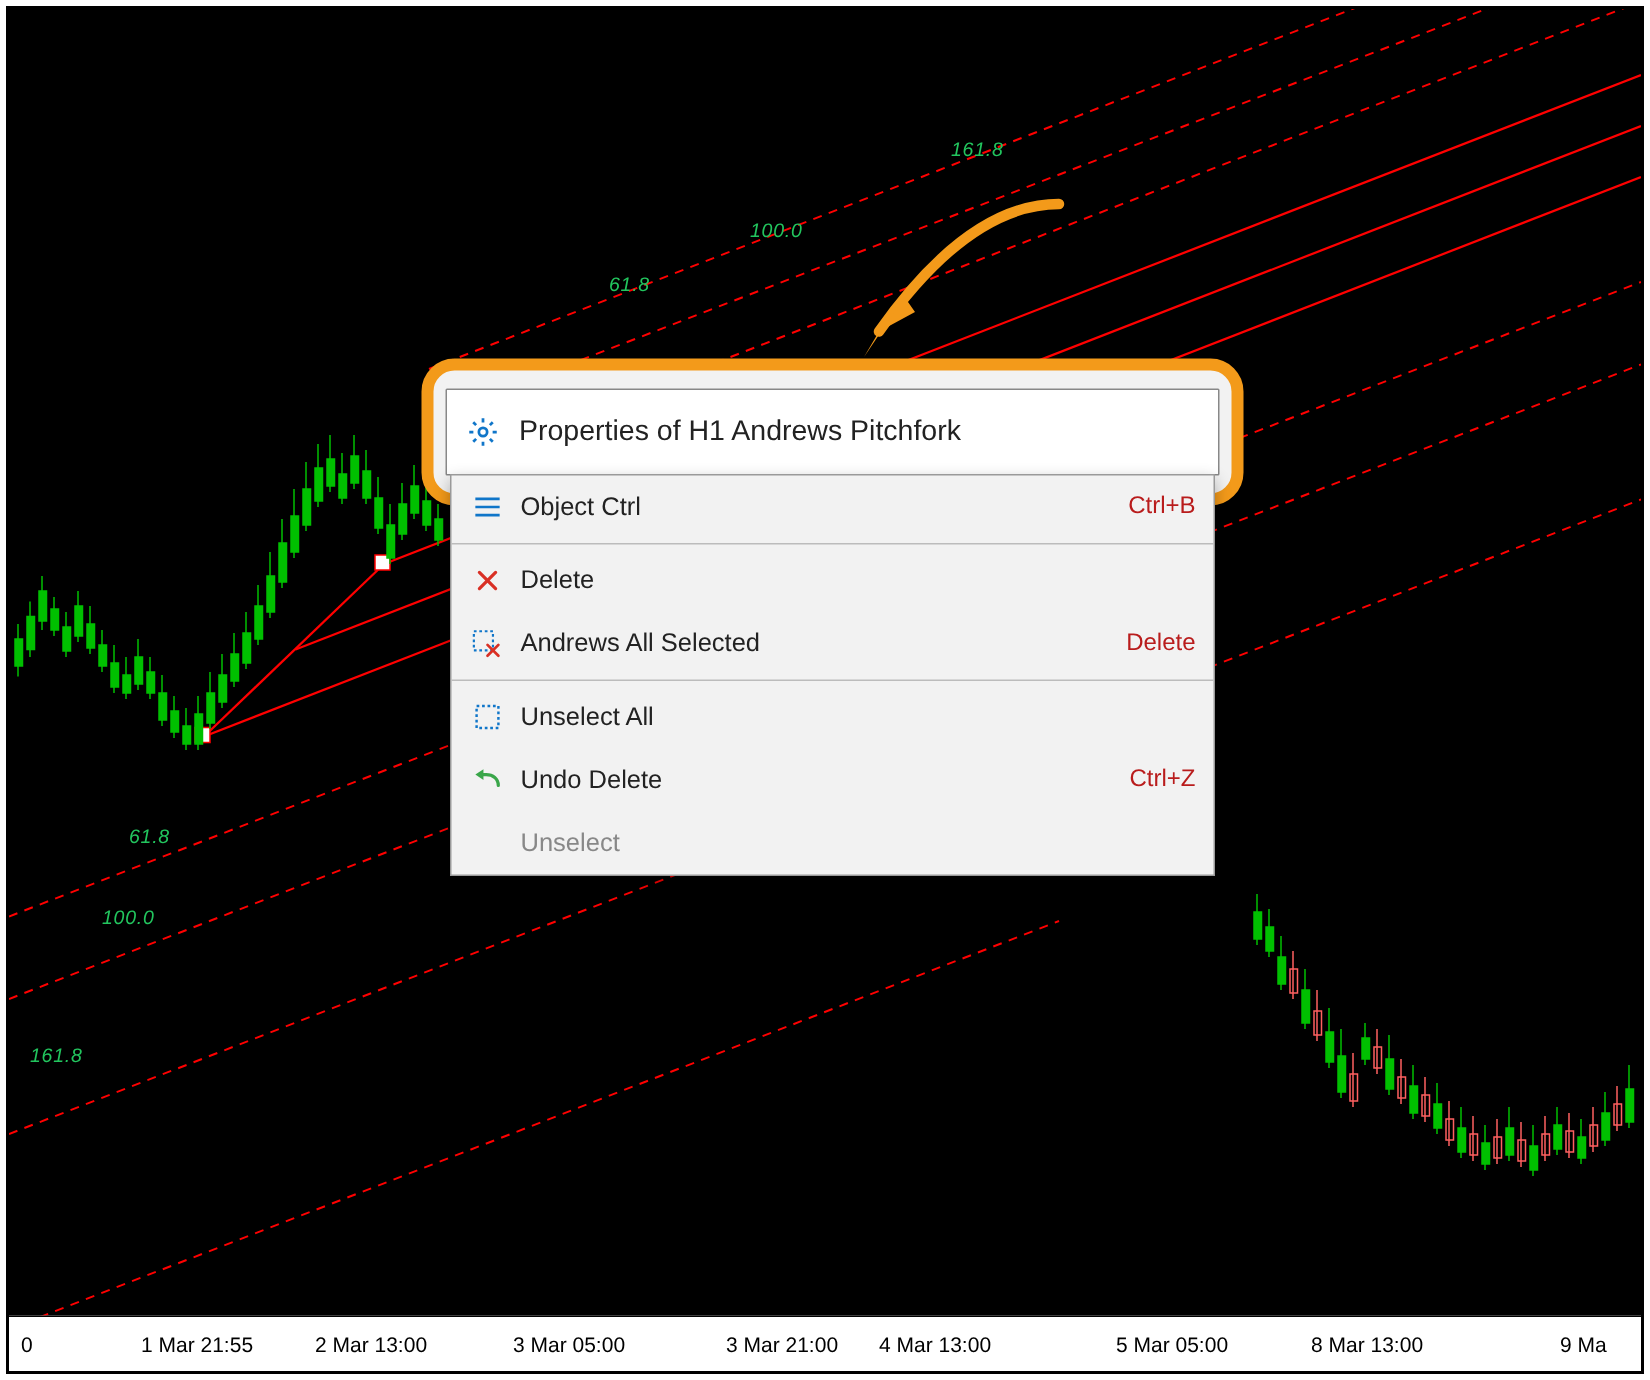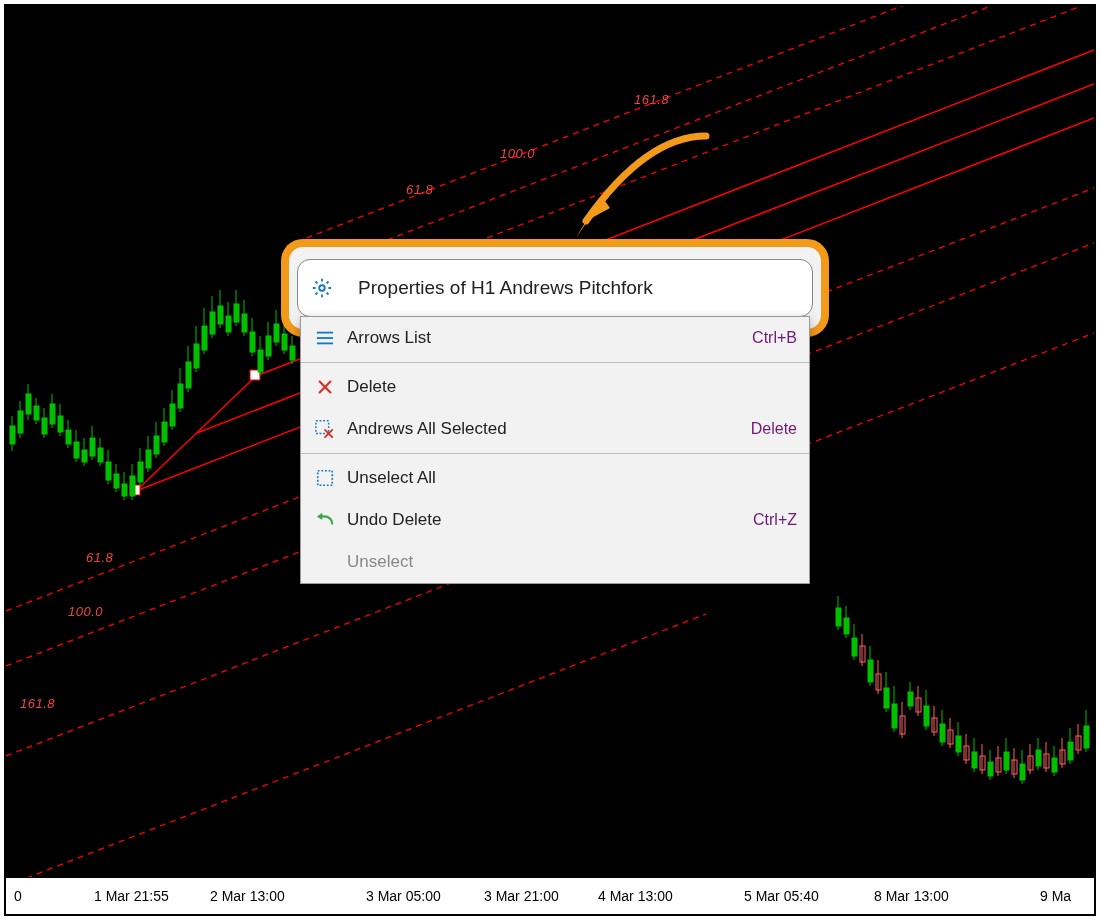--- a/index.html
+++ b/index.html
@@ -44,21 +44,21 @@
     font-family: Arial, sans-serif;
   }
   .axis-tick {
     position: absolute;
     bottom: 10px;
     white-space: nowrap;
   }
   .fib-label {
     position: absolute;
     font-size: 13px;
-    color: #ef4444;
+    color: #22c55e;
     font-family: Arial, sans-serif;
     font-style: italic;
     letter-spacing: 0.5px;
   }
   
   .menu {
     position: absolute;
     left: 294px;
     top: 310px;
     width: 508px;
@@ -82,21 +82,21 @@
     height: 22px;
     display: inline-flex;
     align-items: center;
     justify-content: center;
     margin-right: 8px;
   }
   .menu-label {
     flex: 1 1 auto;
   }
   .menu-shortcut {
-    color: #701a75;
+    color: #b91c1c;
     font-size: 16px;
   }
   .menu-sep {
     height: 1px;
     background: #bcbcbc;
     margin: 3px 0;
   }
   
   .ring {
     position: absolute;
@@ -110,27 +110,26 @@
     background: #f2f2f2;
   }
   .ring-inner {
     position: absolute;
     left: 8px;
     top: 12px;
     right: 8px;
     bottom: 12px;
     background: #fff;
     border: 1px solid #888;
-    border-radius: 13px;
+    border-radius: 1px;
     display: flex;
     align-items: center;
     padding-left: 10px;
     font-size: 19px;
     color: #222;
-    gap: 12px;
   }
   .ring-inner .menu-icon { margin-right: 10px; }
   
   .arrow-wrap {
     position: absolute;
     left: 540px;
     top: 120px;
     width: 170px;
     height: 130px;
     pointer-events: none;
@@ -347,21 +346,21 @@
     <div class="menu-item">
       <span class="menu-icon">
         <svg width="22" height="18" viewBox="0 0 24 20">
             <g stroke="#1076c9" stroke-width="2" fill="none">
               <line x1="3" y1="4" x2="21" y2="4"></line>
               <line x1="3" y1="10" x2="21" y2="10"></line>
               <line x1="3" y1="16" x2="21" y2="16"></line>
             </g>
           </svg>
       </span>
-      <span class="menu-label">Arrows List</span>
+      <span class="menu-label">Object Ctrl</span>
       <span class="menu-shortcut">Ctrl+B</span>
     </div>
 
     <div class="menu-sep"></div>
 
     <div class="menu-item">
       <span class="menu-icon">
         <svg width="18" height="18" viewBox="0 0 20 20">
             <g stroke="#d93025" stroke-width="2.4" stroke-linecap="round">
               <line x1="4" y1="4" x2="16" y2="16"></line>
@@ -412,21 +411,21 @@
     <div class="menu-item disabled">
       <span class="menu-icon"></span>
       <span class="menu-label">Unselect</span>
     </div>
   </div>
 
   <div class="axis-band">
     <span class="axis-tick" style="left:8px">0</span>
     <span class="axis-tick" style="left:88px">1 Mar 21:55</span>
     <span class="axis-tick" style="left:204px">2 Mar 13:00</span>
-    <span class="axis-tick" style="left:360px">3 Mar 05:00</span>
+    <span class="axis-tick" style="left:336px">3 Mar 05:00</span>
     <span class="axis-tick" style="left:478px">3 Mar 21:00</span>
-    <span class="axis-tick" style="left:592px">4 Mar 13:00</span>
-    <span class="axis-tick" style="left:738px">5 Mar 05:40</span>
+    <span class="axis-tick" style="left:580px">4 Mar 13:00</span>
+    <span class="axis-tick" style="left:738px">5 Mar 05:00</span>
     <span class="axis-tick" style="left:868px">8 Mar 13:00</span>
     <span class="axis-tick" style="left:1034px">9 Ma</span>
   </div>
 
 </div>
 
 </body></html>

